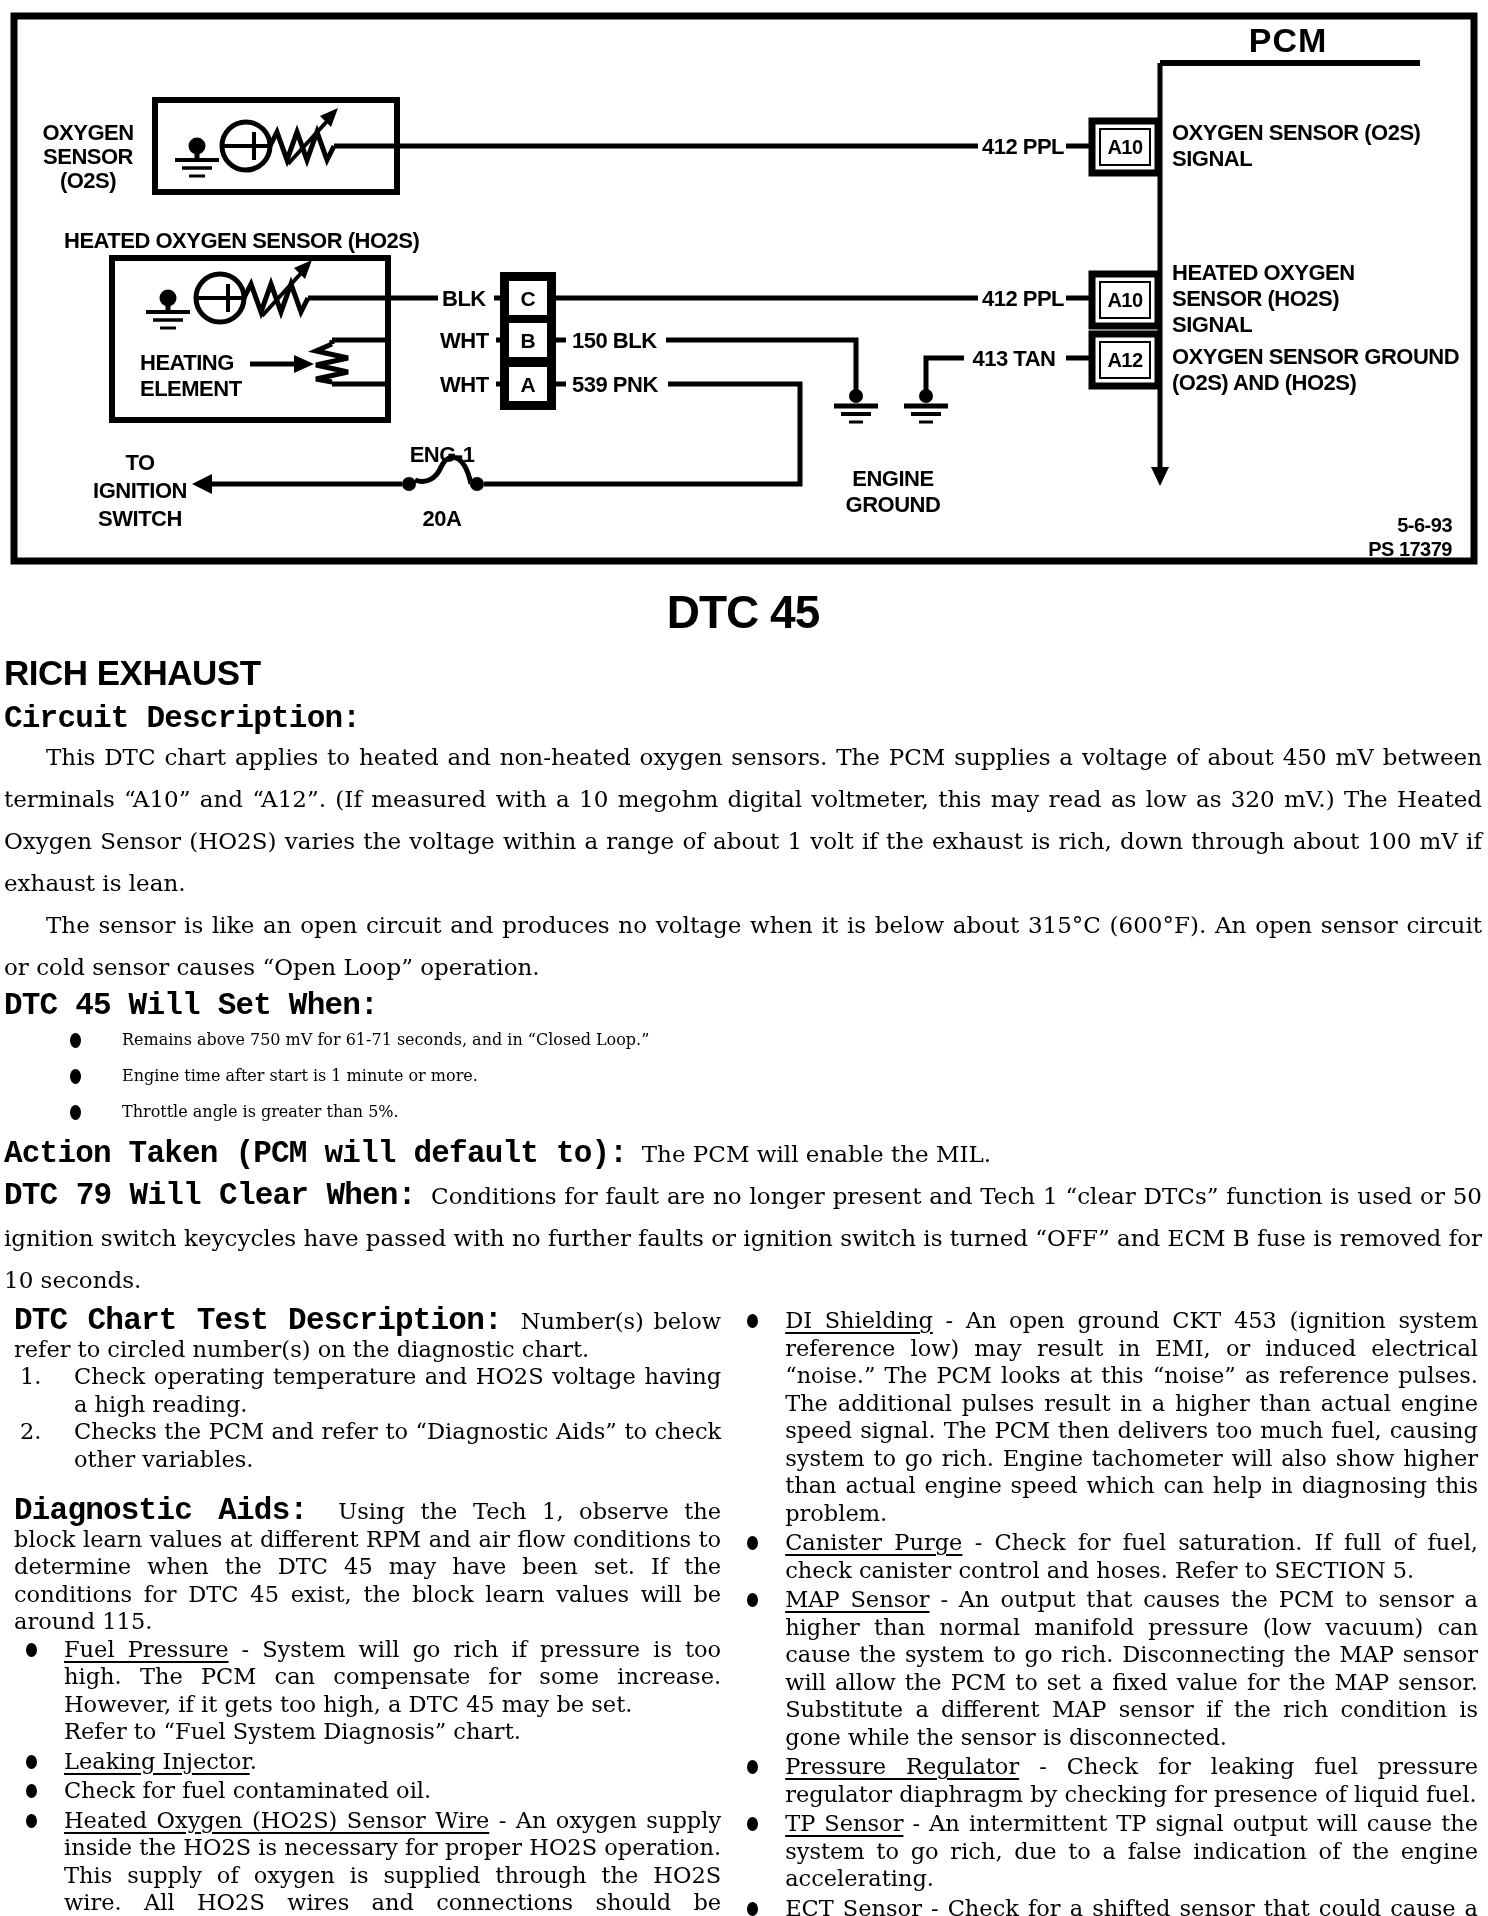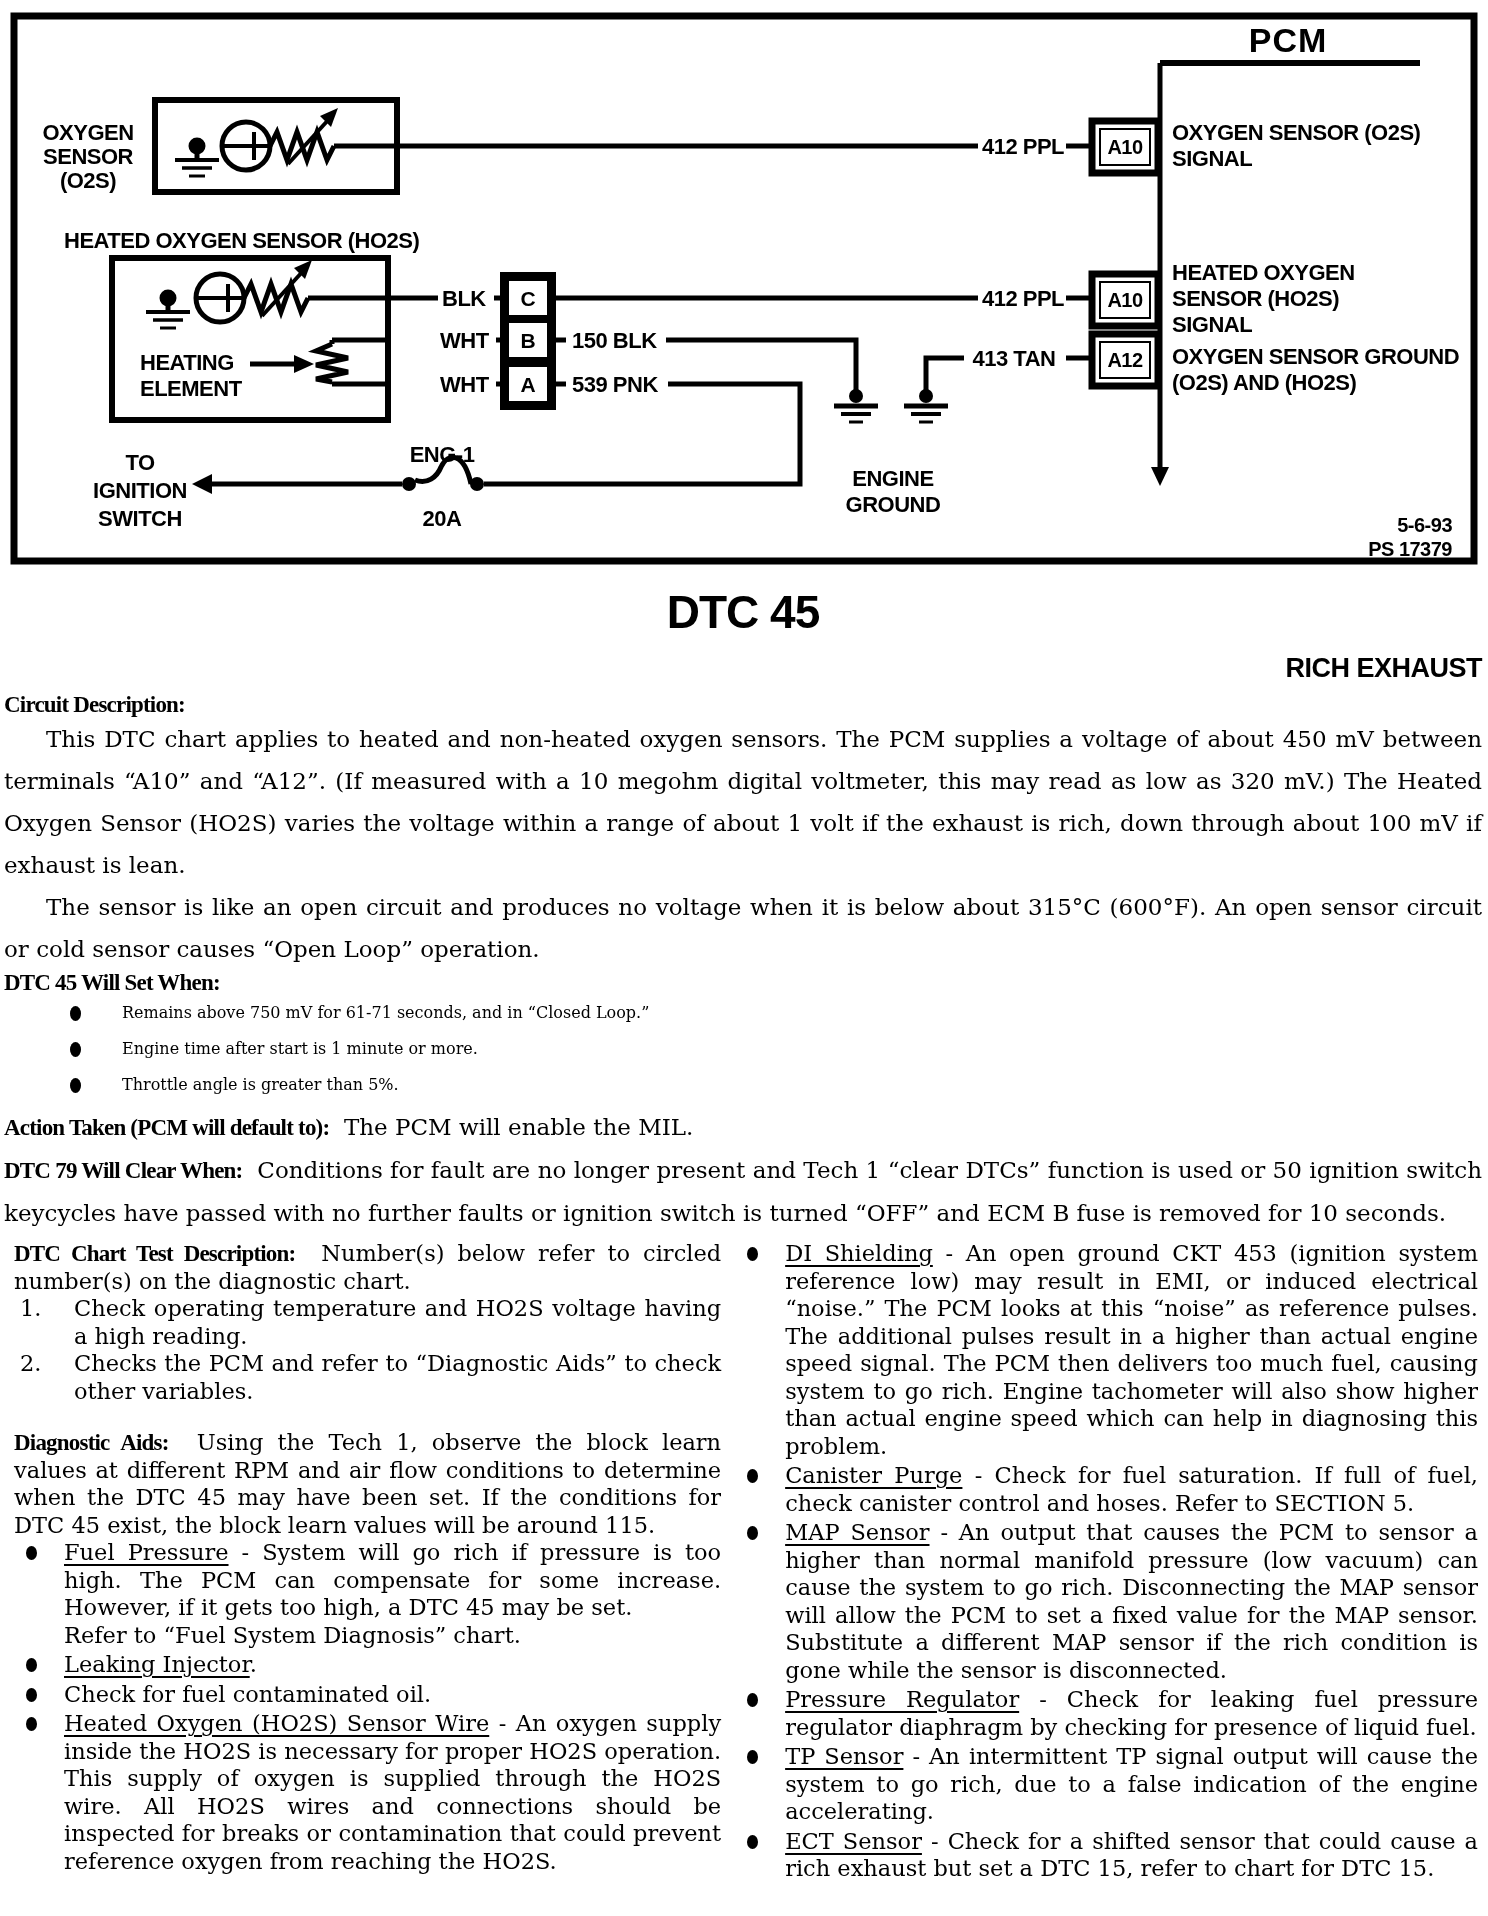--- a/index.html
+++ b/index.html
@@ -8,23 +8,23 @@
           font-family:"DejaVu Serif", serif; overflow:hidden; position:relative; margin:0 auto; }
   .diagram-wrap { width:1256px; height:575px; }
   svg text { font-family:"Liberation Sans", sans-serif; font-weight:700; fill:#000; stroke:none; }
   .t34 { font-size:34px; letter-spacing:1px; }
   .t22 { font-size:22px; letter-spacing:-0.5px; }
   .t21 { font-size:21px; }
   .t20 { font-size:20px; letter-spacing:-0.5px; }
   .content { padding:0 6px 0 4px; }
   .doc-title { text-align:center; font-family:"Liberation Sans",sans-serif; font-weight:700;
                font-size:46px; letter-spacing:-1px; margin-top:10px; }
-  .doc-subtitle { text-align:right; font-family:"Liberation Sans",sans-serif; font-weight:700;
-                  font-size:27px; letter-spacing:-0.5px; margin-top:14px; }
-  .h { font-family:Liberation Serif, serif; font-weight:700; font-size:23px;
+  .doc-subtitle { text-align:left; font-family:"Liberation Sans",sans-serif; font-weight:700;
+                  font-size:35px; letter-spacing:-0.5px; margin-top:14px; }
+  .h { font-family:Liberation Mono, monospace; font-weight:700; font-size:31px;
        letter-spacing:-0.8px; }
   .h-block { margin-top:8px; }
   .body-txt { font-size:23px; line-height:42px; text-align:justify; }
   .indent { text-indent:42px; }
   .setlist { list-style:none; margin:2px 0 2px 0; }
   .setlist li { position:relative; padding-left:118px; margin-bottom:7px;
                 font-size:16px; line-height:29px; }
   .setlist li::before { content:''; position:absolute; left:66px; top:8px;
                         width:11px; height:15px; background:#000; border-radius:50%; }
   .columns { display:flex; margin-top:6px; }

